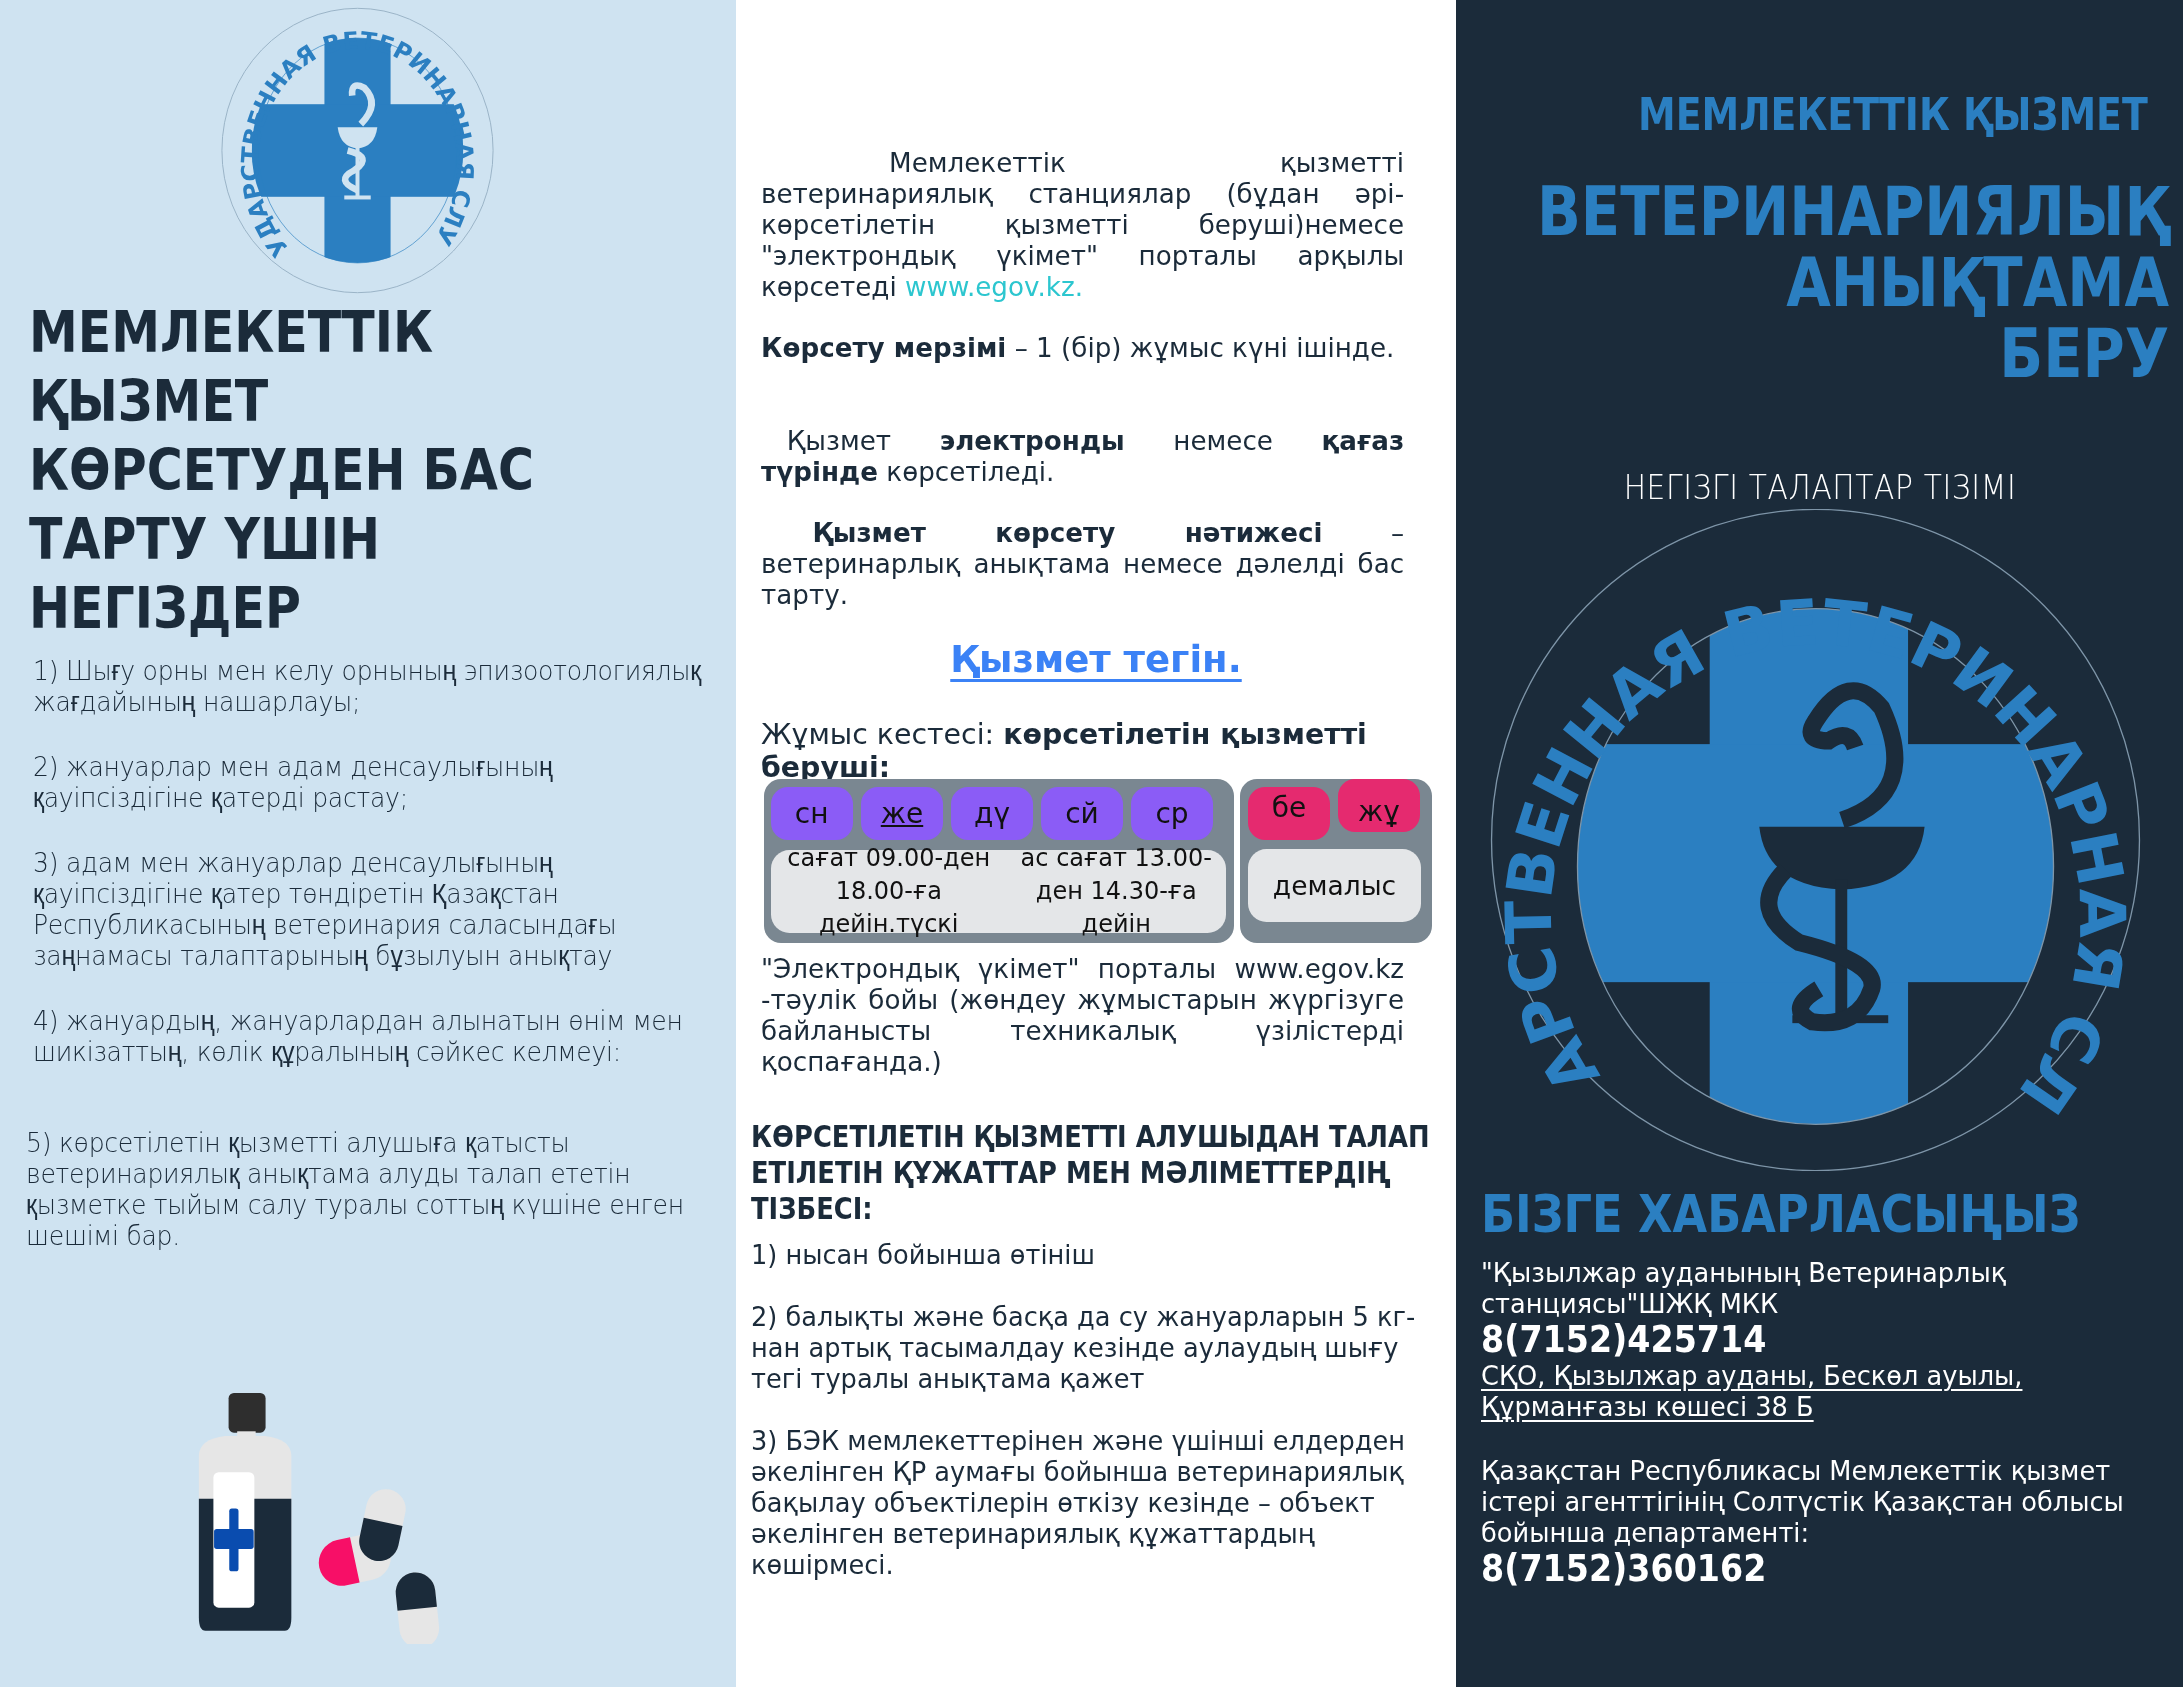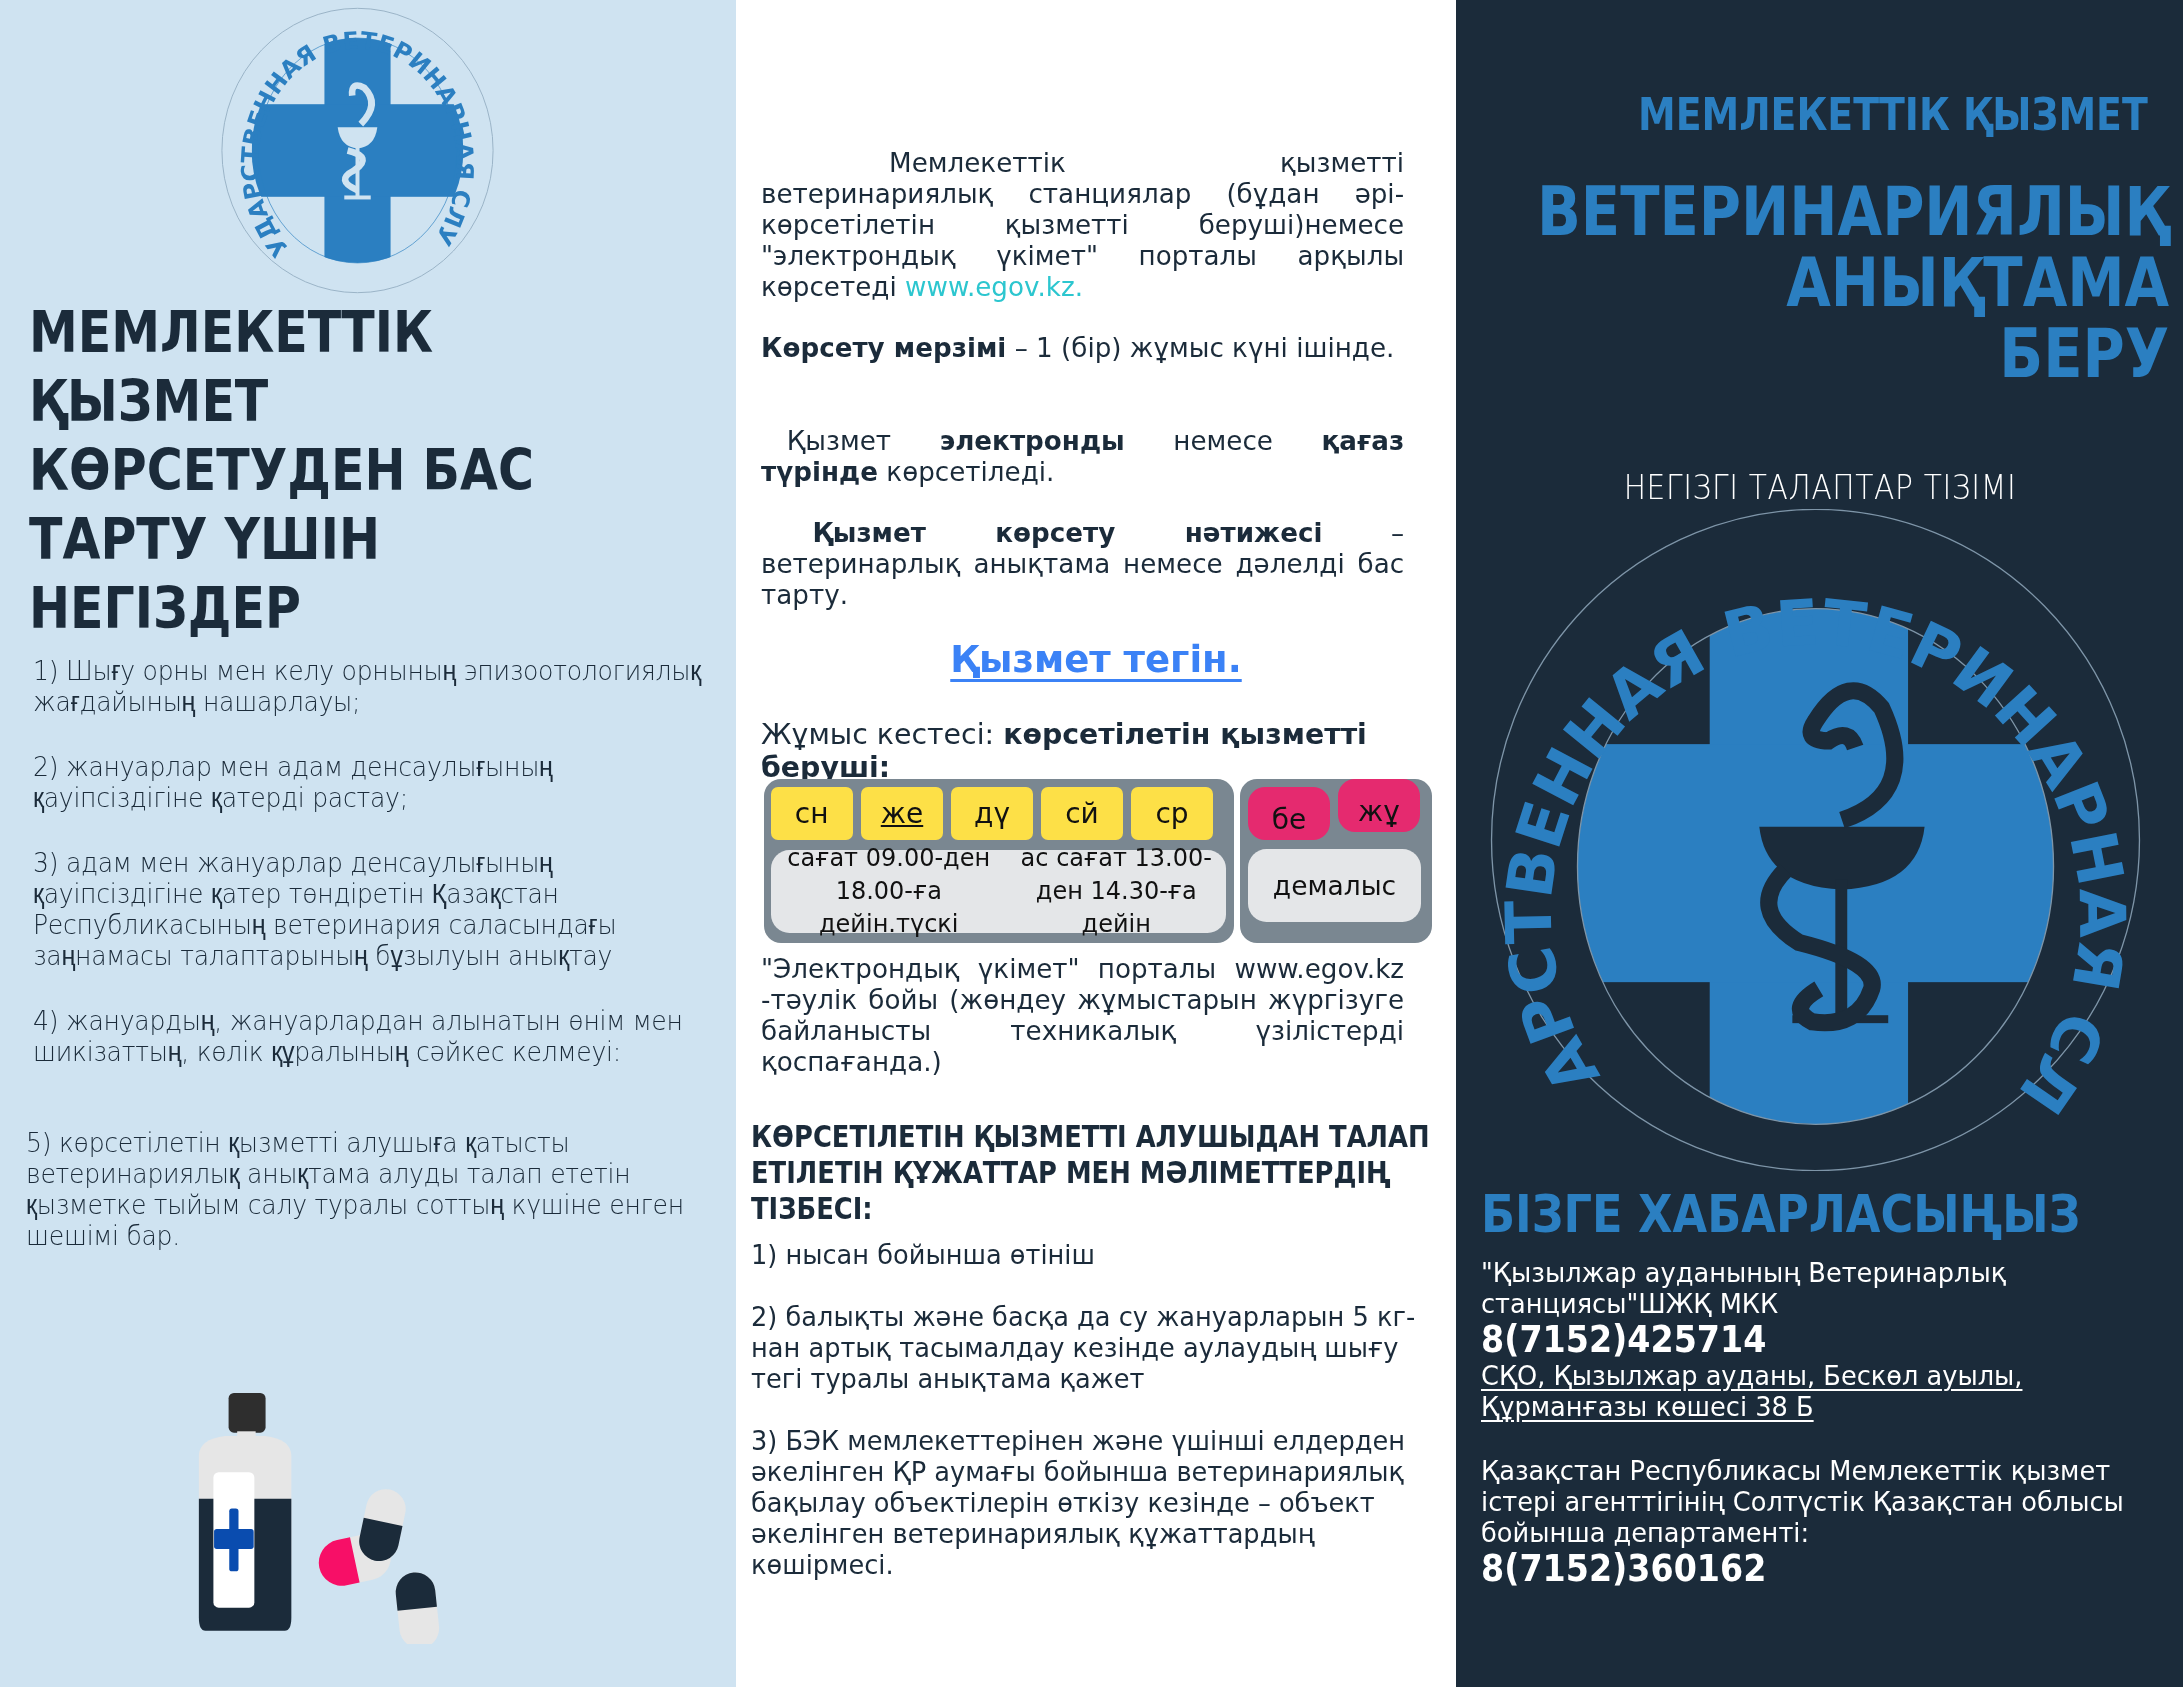--- a/index.html
+++ b/index.html
@@ -49,21 +49,21 @@
     text-decoration-thickness:2.6px; text-underline-offset:6.6px;
   }
   .sched-label { position:absolute; left:25px; top:718px; width:675px; font-size:28.4px; line-height:33px; }
   .schedule { position:absolute; left:28px; top:779px; width:668px; height:164px; }
   .sched-block { position:absolute; background:#7a8791; border-radius:17px; }
   .day-pill {
     position:absolute; height:53px; border-radius:17px;
     display:flex; align-items:center; justify-content:center;
     font-size:28px; color:#111;
   }
-  .day-work { background:#fde047;border-radius:7px; }
+  .day-work { background:#8b5cf6; }
   .day-off  { background:#e52a6f; }
   .hours-box {
     position:absolute; background:#e4e6e8; border-radius:18.5px;
     display:flex; flex-direction:row; align-items:center; justify-content:center;
     font-size:24px; line-height:33px; color:#111; text-align:center;
   }
   .docs-title {
     position:absolute; left:14.6px; top:1119px; width:701px;
     font-size:30px; line-height:36px; font-weight:bold; color:#1b2b3a;
     transform:scaleX(0.86); transform-origin:left top; width:794px;
@@ -195,21 +195,21 @@
   <div class="schedule">
     <div class="sched-block" style="left:0;top:0;width:470px;height:164px;"></div>
     <div class="sched-block" style="left:476px;top:0;width:192px;height:164px;"></div>
 
     <div class="day-pill day-work" style="left:6.6px;top:8px;width:82px;">сн</div>
     <div class="day-pill day-work" style="left:97px;top:8px;width:82px;text-decoration:underline;">же</div>
     <div class="day-pill day-work" style="left:187px;top:8px;width:82px;">дү</div>
     <div class="day-pill day-work" style="left:277px;top:8px;width:82px;">сй</div>
     <div class="day-pill day-work" style="left:367px;top:8px;width:82px;">ср</div>
 
-    <div class="day-pill day-off" style="left:484px;top:8px;width:82px;align-items:flex-start;padding-top:16px;box-sizing:border-box;">бе</div>
+    <div class="day-pill day-off" style="left:484px;top:8px;width:82px;align-items:flex-start;padding-top:4px;box-sizing:border-box;">бе</div>
     <div class="day-pill day-off" style="left:574px;top:0;width:82px;align-items:flex-start;padding-top:16px;box-sizing:border-box;">жұ</div>
 
     <div class="hours-box" style="left:6.6px;top:71px;width:455px;height:83px;">
       <div>сағат 09.00-ден 18.00-ға дейін.түскі</div>
       <div>ас сағат 13.00-ден 14.30-ға дейін</div>
     </div>
     <div class="hours-box" style="left:484px;top:70px;width:173px;height:73px;font-size:26.5px;">
       <div>демалыс</div>
     </div>
   </div>

